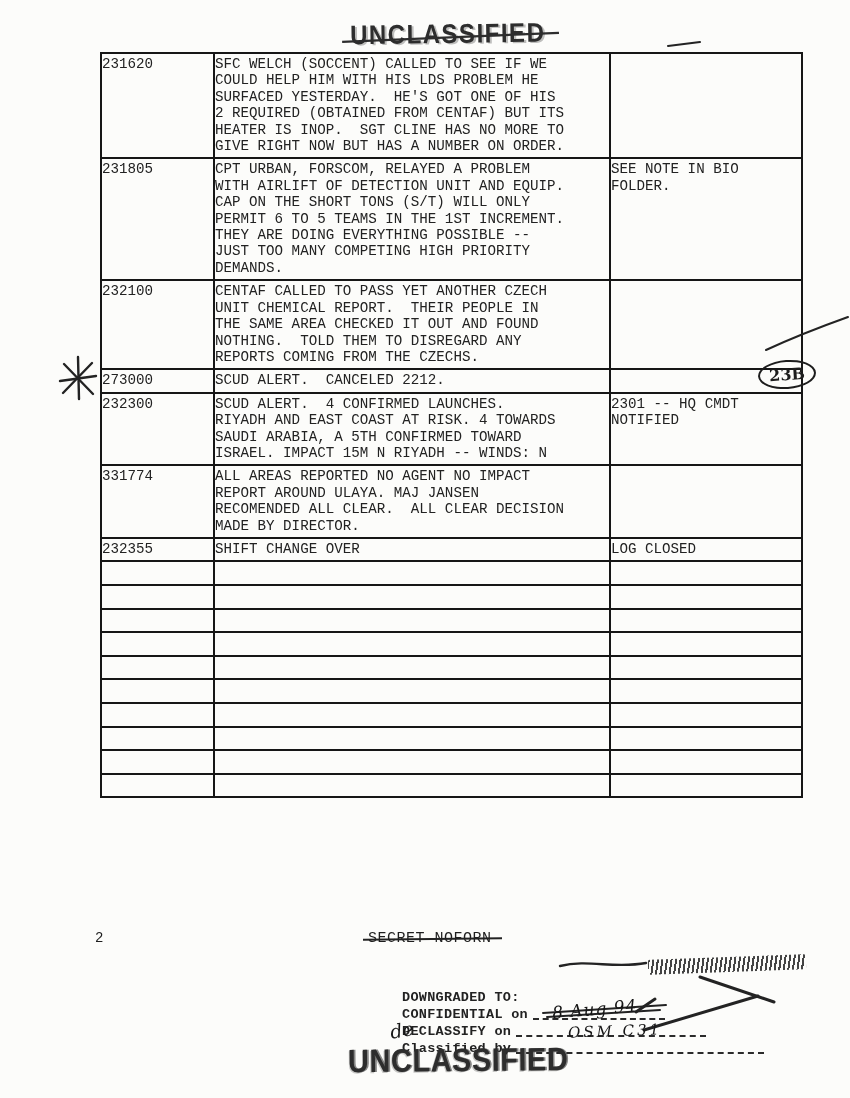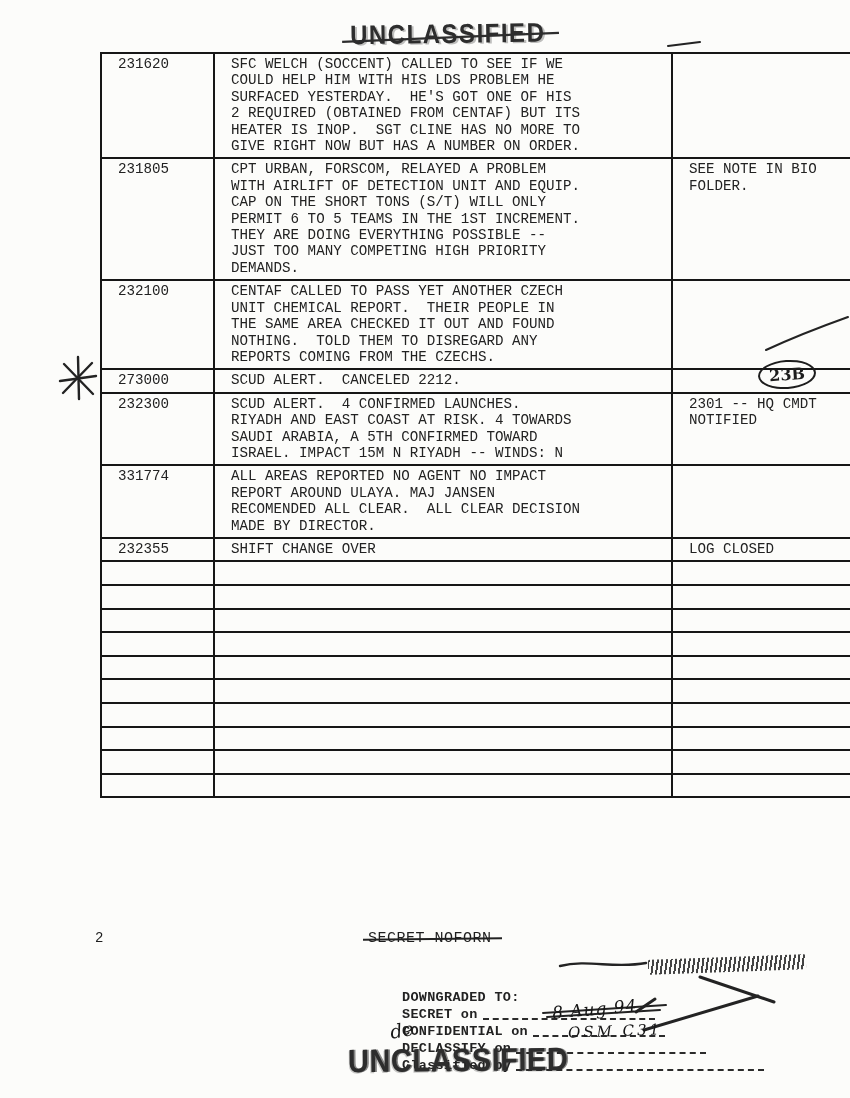--- a/index.html
+++ b/index.html
@@ -8,26 +8,26 @@
     position:relative; width:850px; height:1098px; margin:0 auto;
     background:#fcfcfa; overflow:hidden;
     font-family:"Liberation Mono", monospace; color:#1e1e1e;
   }
 
   
   table.log { position:absolute; left:100px; top:52px; width:665px;
     border-collapse:collapse; table-layout:fixed; }
   table.log td {
     border:2px solid #161616; vertical-align:top;
-    padding:2px 5px 3px 16px;
+    padding:2px 5px 3px 0;
     font-size:14.2px; line-height:16.4px; white-space:pre-wrap;
     color:#222;
   }
   td.c-time { width:113px; }
-  td.c-text { width:458px;margin-left:18px; }
+  td.c-text { width:396px;margin-left:18px; }
   td.c-note { width:192px; }
   tr.empty td { height:23.6px; padding:0; }
 
   
   .stamp { position:absolute; font-family:"Liberation Sans", sans-serif;
     font-weight:bold; color:#2d2d2d; white-space:nowrap; }
   .stamp-top { left:350px; top:20px; font-size:24px; letter-spacing:1.5px;
     transform:rotate(-0.8deg) scaleY(1.12);
     text-shadow:2px 1px 0 rgba(45,45,45,0.30); }
   .stamp-top::after { content:""; position:absolute; left:-8px; right:-14px; top:56%;
@@ -227,24 +227,20 @@
   </div>
 
   <span class="page-num">2</span>
   <span class="classification">SECRET NOFORN</span>
 
   <div class="declass">
     <div class="dg-line">
       <span>DOWNGRADED TO:</span>
     </div>
     <div class="dg-line">
-      <span>SECRET on</span>
-      <span class="dg-rule r-secret"></span>
-    </div>
-    <div class="dg-line">
       <span>CONFIDENTIAL on</span>
       <span class="dg-rule r-conf"></span>
     </div>
     <div class="dg-line">
       <span>DECLASSIFY on</span>
       <span class="dg-rule r-declas"></span>
     </div>
     <div class="dg-line">
       <span>Classified by</span>
       <span class="dg-rule r-class"></span>

